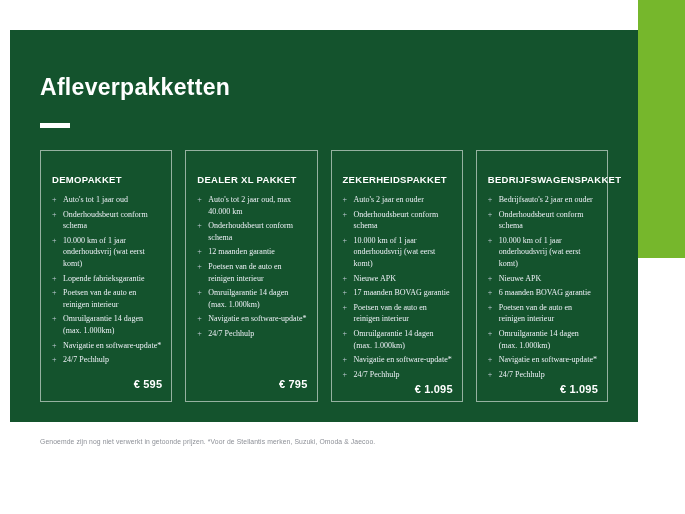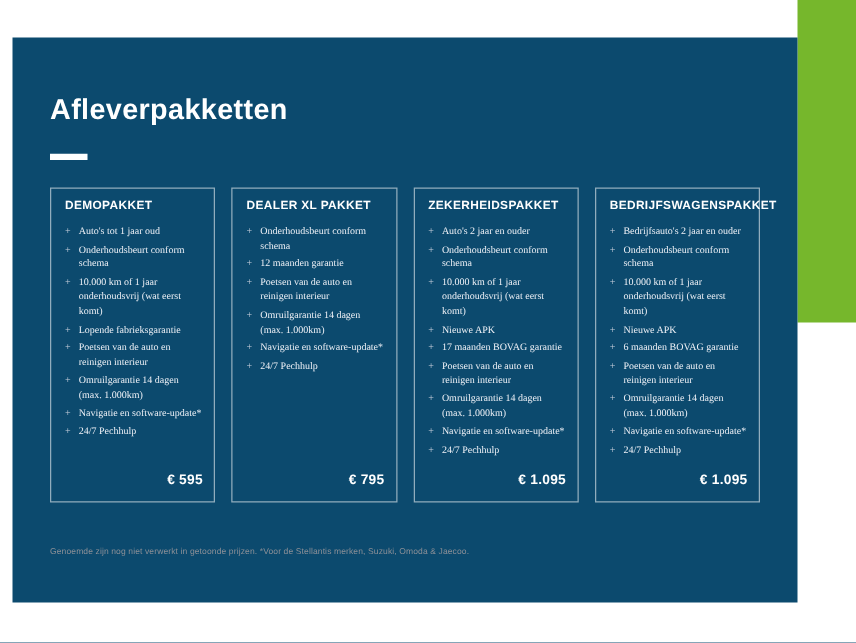--- a/index.html
+++ b/index.html
@@ -20,22 +20,22 @@
     top: 0;
     width: 47px;
     height: 258px;
     background: #76B72C;
   }
   .panel {
     position: absolute;
     left: 10px;
     top: 30px;
     width: 628px;
-    height: 452px;
-    background: #0c4a6e;
+    height: 392px;
+    background: #14532d;
   }
   .slide-title {
     position: absolute;
     left: 30px;
     top: 44px;
     margin: 0;
     color: #ffffff;
     font-size: 23px;
     font-weight: 700;
     letter-spacing: 0.3px;
@@ -54,21 +54,21 @@
     top: 120px;
     width: 568px;
     height: 252px;
     display: flex;
     gap: 13px;
   }
   .card {
     flex: 1 1 0;
     border: 1px solid rgba(255,255,255,0.55);
     box-sizing: border-box;
-    padding: 8px 9px 11px 11px;
+    padding: 23px 9px 11px 11px;
     display: flex;
     flex-direction: column;
     min-width: 0;
   }
   .card-title {
     margin: 0 0 9px 0;
     color: #ffffff;
     font-size: 9.5px;
     font-weight: 700;
     letter-spacing: 0.3px;
@@ -135,20 +135,21 @@
           <li>Omruilgarantie 14 dagen (max. 1.000km)</li>
           <li>Navigatie en software-update*</li>
           <li>24/7 Pechhulp</li>
         </ul>
       <div class="price">€ 595</div>
     </div>
 
     <div class="card">
       <h2 class="card-title">DEALER XL PAKKET</h2>
       <ul class="items">
+          <li>Auto's tot 2 jaar oud, max 40.000 km</li>
           <li>Onderhoudsbeurt conform schema</li>
           <li>12 maanden garantie</li>
           <li>Poetsen van de auto en reinigen interieur</li>
           <li>Omruilgarantie 14 dagen (max. 1.000km)</li>
           <li>Navigatie en software-update*</li>
           <li>24/7 Pechhulp</li>
         </ul>
       <div class="price">€ 795</div>
     </div>
 

